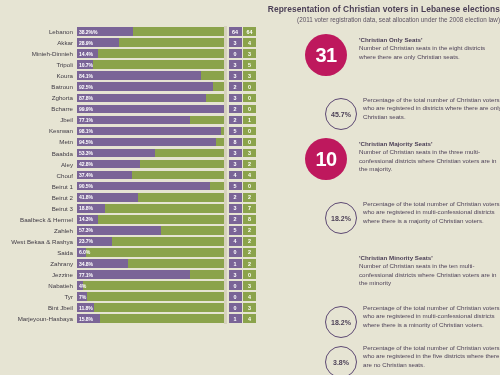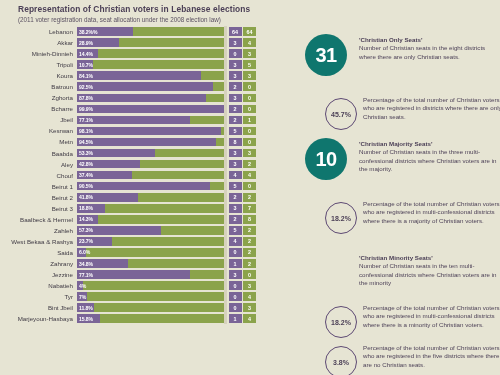--- a/index.html
+++ b/index.html
@@ -4,21 +4,21 @@
 <style>
   html,body{margin:0;padding:0;}
   body{
     width:500px;height:375px;
     background:#e6e4d3;
     font-family:"Liberation Sans", sans-serif;
     overflow:hidden;
     position:relative;
   }
   
-  #header{padding:4px 0 2px 18px;}
+  #header{padding:4px 0 2px 18px;text-align:right;}
   #chart-title{
     font-size:8.4px;font-weight:bold;color:#4b3f56;letter-spacing:.1px;
     line-height:11px;
   }
   #chart-subtitle{
     font-size:6.3px;color:#5c5263;line-height:9px;margin-top:0px;
   }
   
   #content{display:flex;width:500px;height:352px;}
   #chart-panel{width:297px;position:relative;}
@@ -49,21 +49,21 @@
   .seatbox{
     width:13px;height:8.6px;margin-left:1.5px;
     display:flex;align-items:center;justify-content:center;
     font-size:5.4px;font-weight:bold;color:#ffffff;
   }
   .seat-c{background:#7a6497;}
   .seat-t{background:#8ba34b;}
   .big-circle{
     position:absolute;left:8px;
     width:42px;height:42px;border-radius:50%;
-    background:#0f766e;color:#ffffff;
+    background:#be185d;color:#ffffff;
     display:flex;align-items:center;justify-content:center;
     font-size:20px;font-weight:bold;letter-spacing:-.5px;
   }
   .block-text{position:absolute;left:62px;width:138px;}
   .block-head{
     font-size:6.2px;font-weight:bold;color:#4b3f56;line-height:8.4px;
   }
   .block-body{
     font-size:6.2px;color:#4b3f56;line-height:8.4px;
   }

